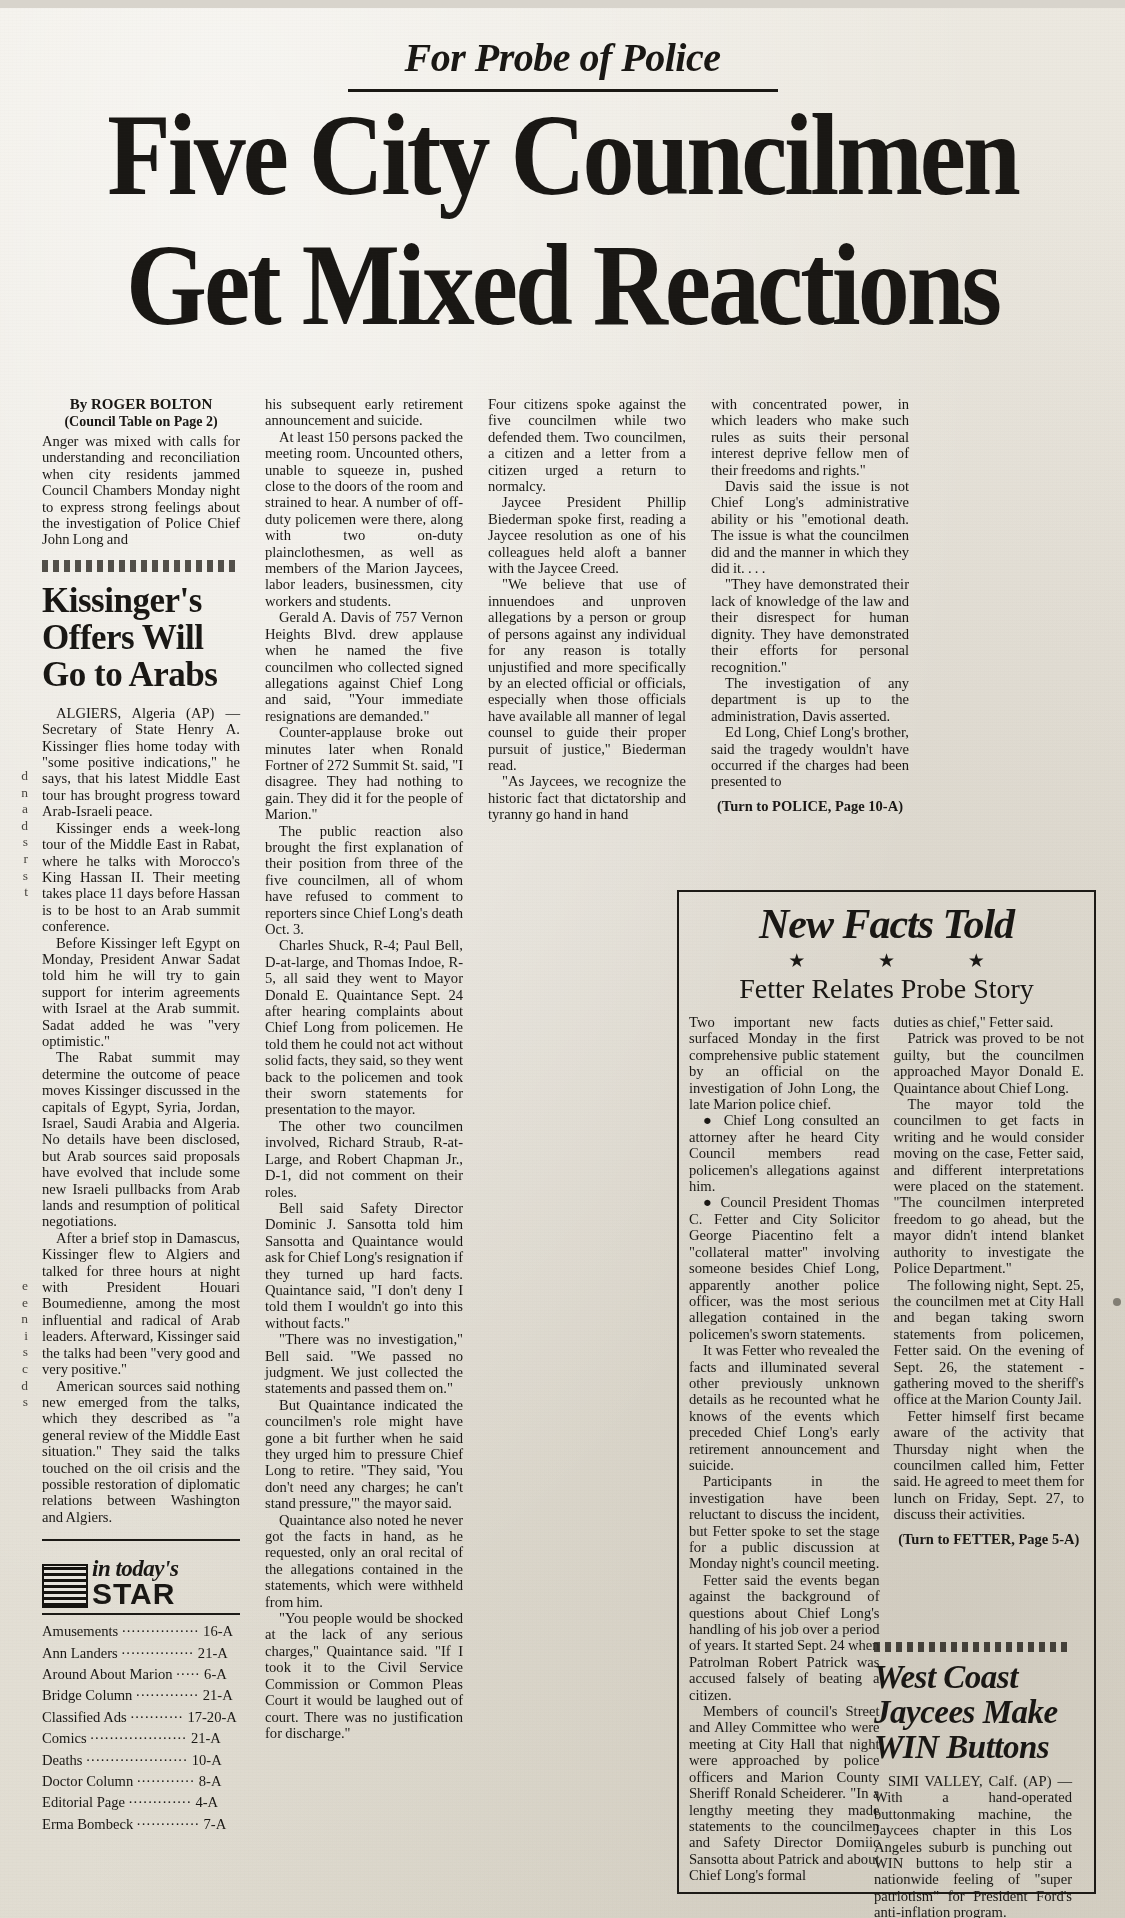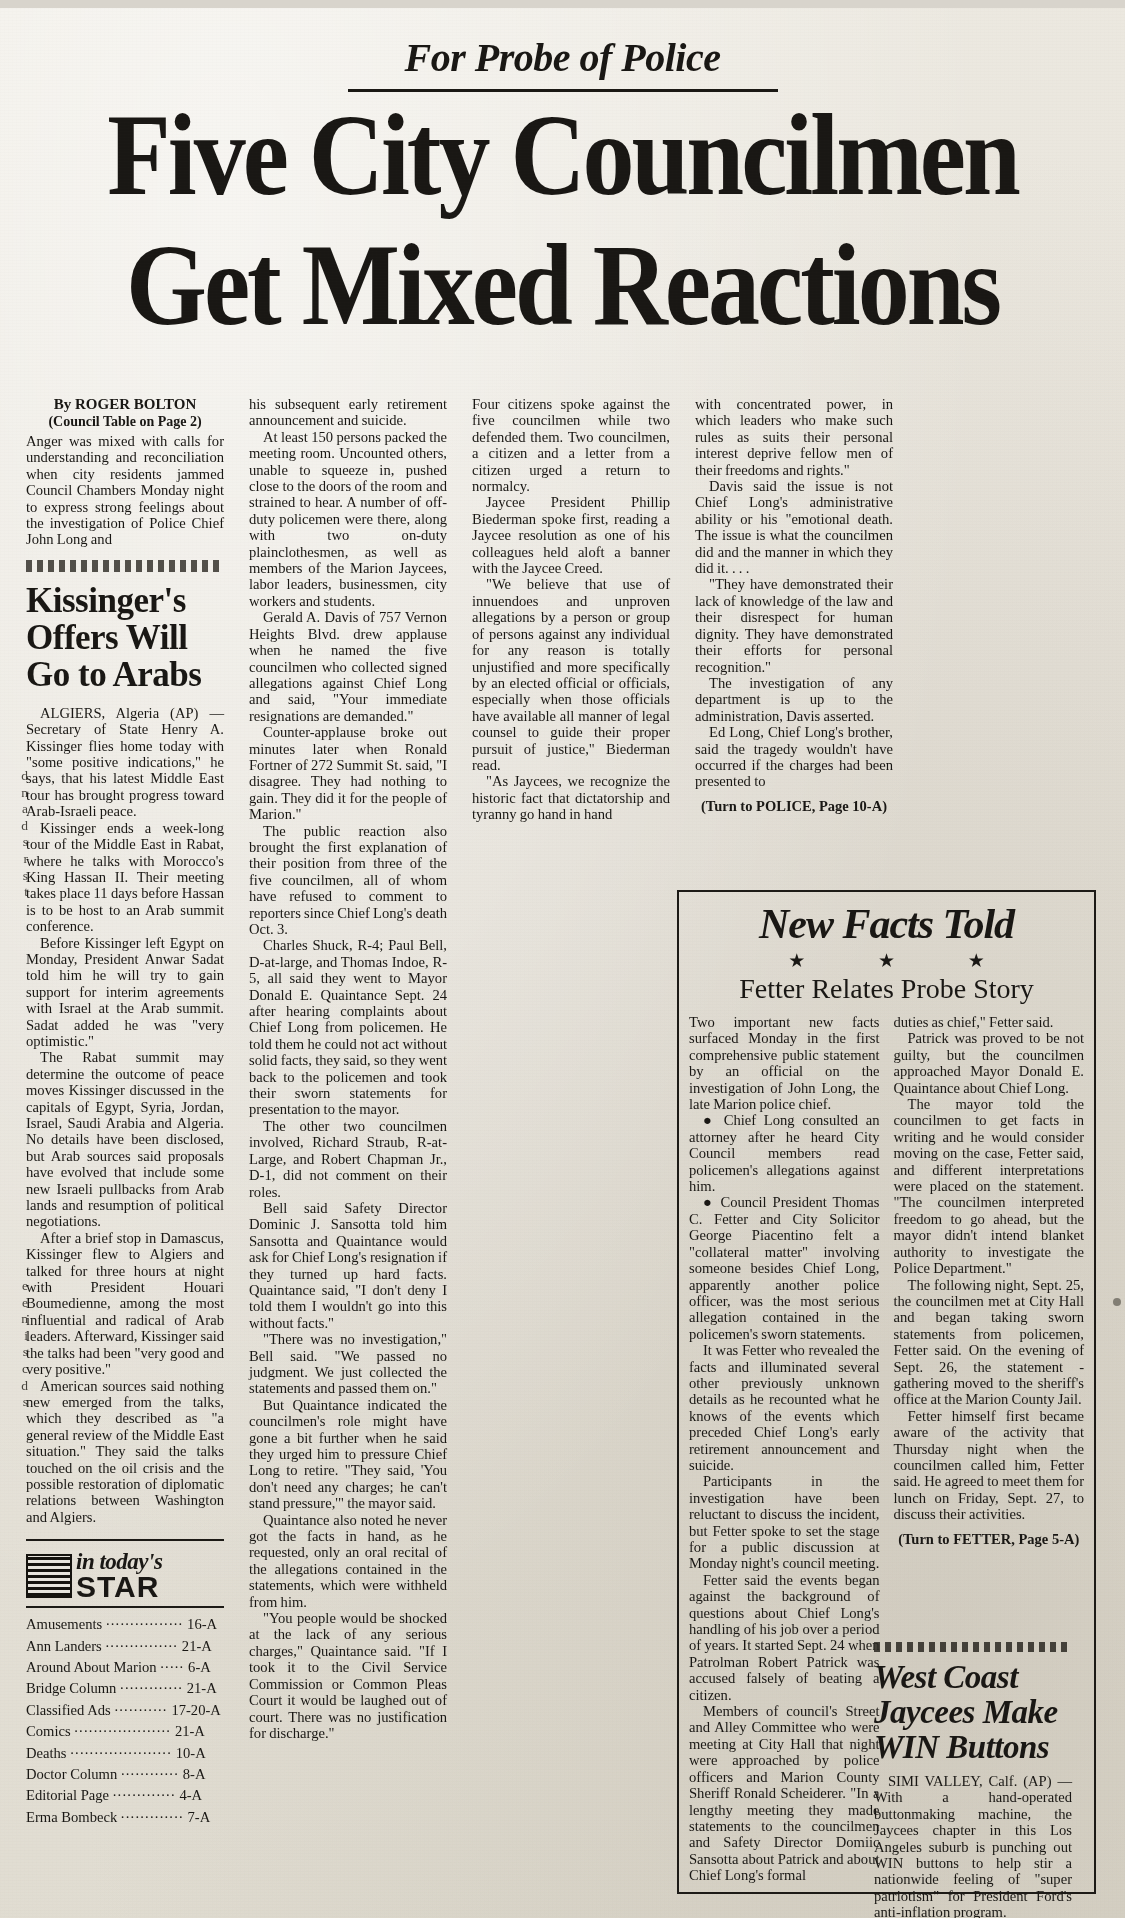--- a/index.html
+++ b/index.html
@@ -70,21 +70,21 @@
     letter-spacing: -3px;
     margin: 6px 20px 0 20px;
     transform: scaleY(1.12);
     transform-origin: top center;
   }
   .headline .l2 { display: block; margin-top: 14px; }
 
   
   .cols {
     position: absolute;
-    left: 26px;
+    left: 42px;
     top: 388px;
     width: 1045px;
     display: flex;
     gap: 0;
   }
   .col {
     width: 198px;
     padding-right: 12px;
     box-sizing: content-box;
   }
@@ -146,23 +146,23 @@
     margin-top: 8px;
   }
 
   
   .index-box {
     margin-top: 14px;
     border-top: 2px solid #1c1a16;
   }
   .index-logo {
     display: flex;
-    align-items: center;
+    align-items: flex-end;
     gap: 4px;
-    padding: 10px 0 2px 0;
+    padding: 17px 0 2px 0;
   }
   .index-logo .starblock {
     width: 42px; height: 40px;
     background:
       repeating-linear-gradient(0deg, #15130f 0 3px, #e8e5de 3px 6px);
     border: 2px solid #15130f;
   }
   .index-logo .script {
     font-family: "Liberation Serif", serif;
     font-style: italic;

